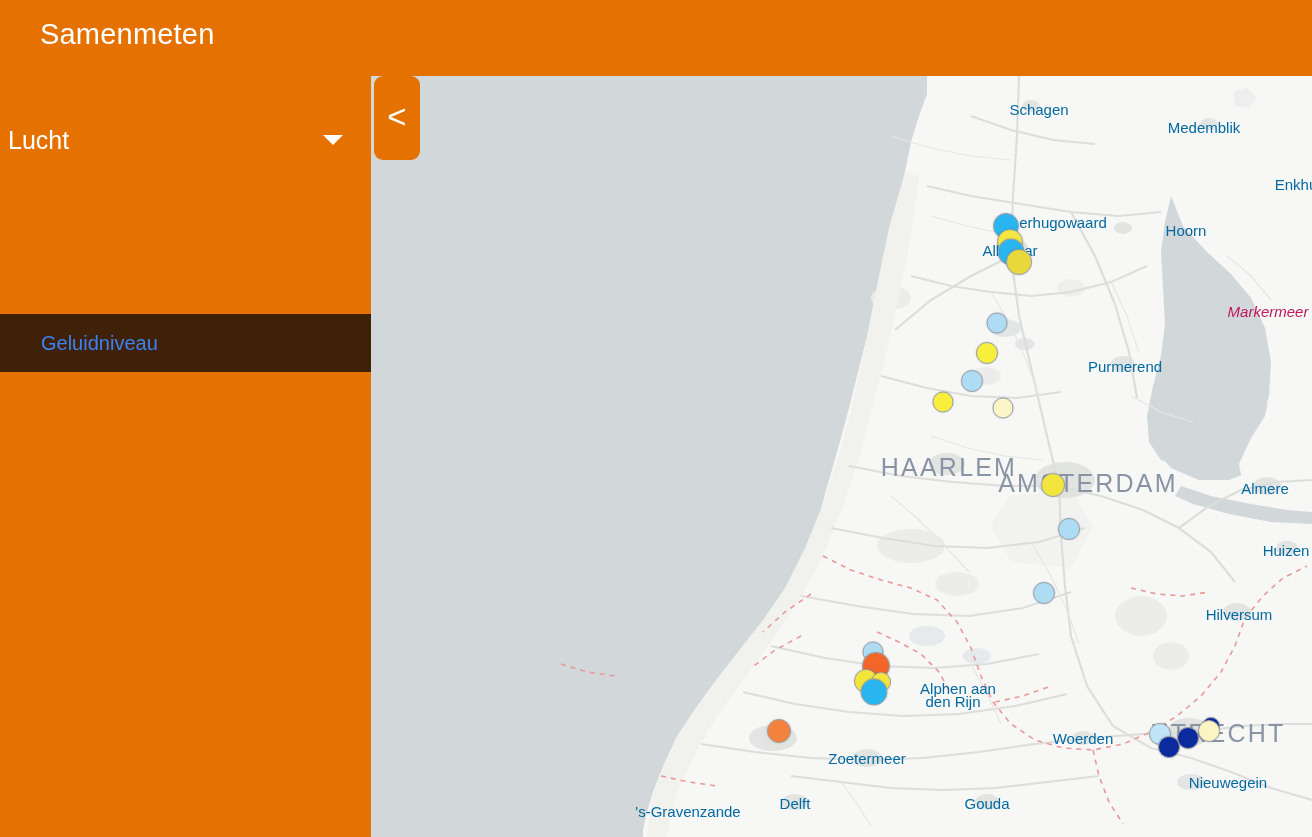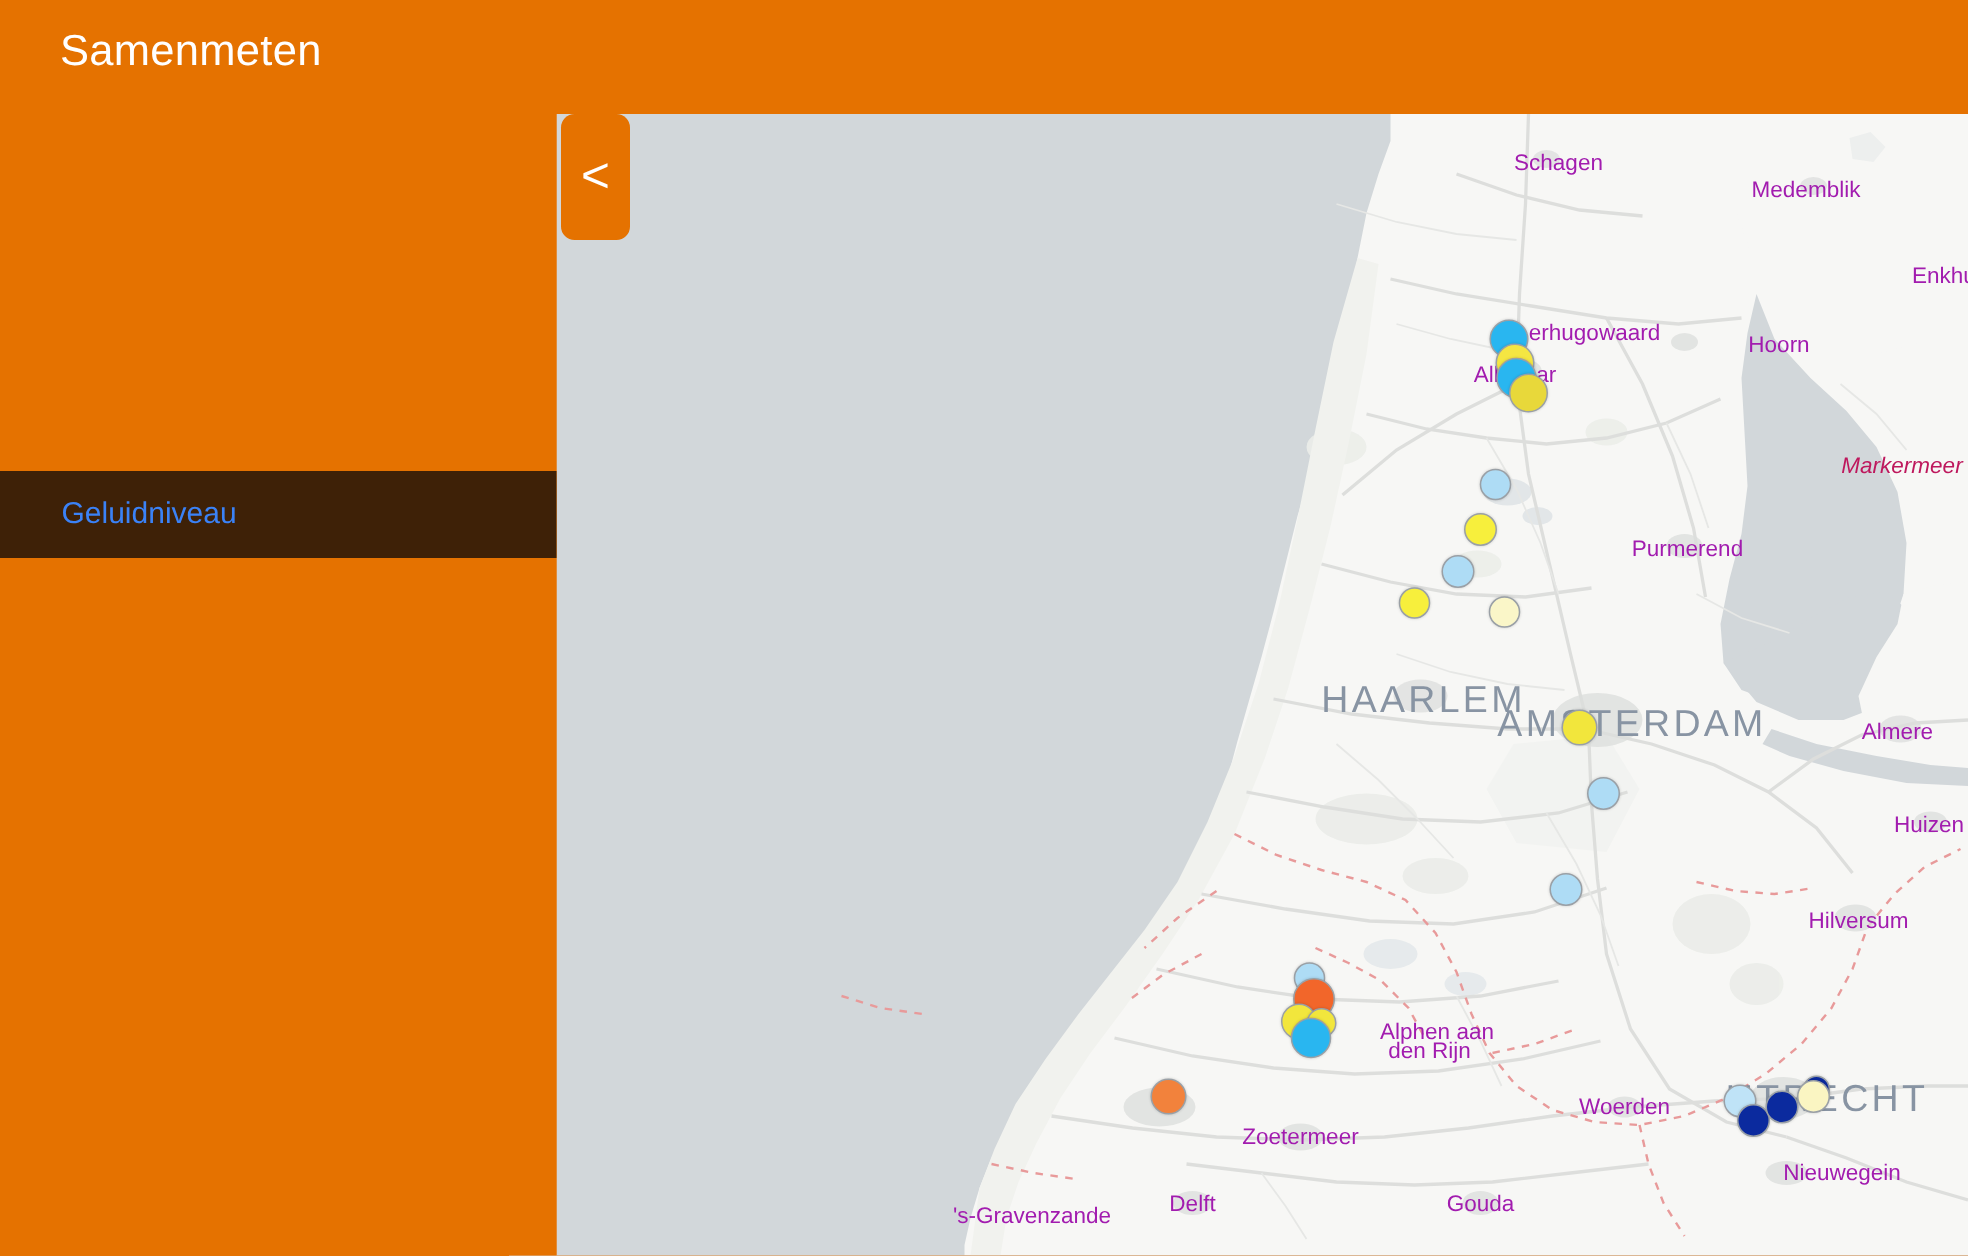--- a/index.html
+++ b/index.html
@@ -47,21 +47,21 @@
   
   #map-wrap {
     position:absolute; left:371px; top:76px;
     width:941px; height:761px; overflow:hidden;
     background:#D2D7DA;
   }
   #map-svg { position:absolute; left:0; top:0; }
 
   .map-label {
     position:absolute; transform:translate(-50%,-50%);
-    color:#a21caf; white-space:nowrap; pointer-events:none;
+    color:#0369a1; white-space:nowrap; pointer-events:none;
     font-family:"Liberation Sans", sans-serif;
   }
   .lbl-city   { font-size:15px; }
   .lbl-major  { font-size:25px; letter-spacing:2.2px; color:#8894A3; }
   .lbl-water  { font-size:15px; font-style:italic; color:#be185d; }
 
   .marker {
     position:absolute; border-radius:50%;
     border:1.5px solid #9AA0A6;
     transform:translate(-50%,-50%);
@@ -82,20 +82,24 @@
   }
 </style>
 </head>
 <body>
 
 <div id="app">
 
   <nav id="sidebar">
     <div id="app-title">Samenmeten</div>
 
+    <div class="nav-group" style="top:105px">
+      <span class="nav-group-label">Lucht</span>
+      <span class="chevron"></span>
+    </div>
 
 
 
     <div class="sub-item" style="top:314px">
       <span class="sub-item-label">Geluidniveau</span>
     </div>
   </nav>
 
   <div id="map-wrap">
     <svg id="map-svg" width="941" height="761" viewBox="0 0 941 761">

